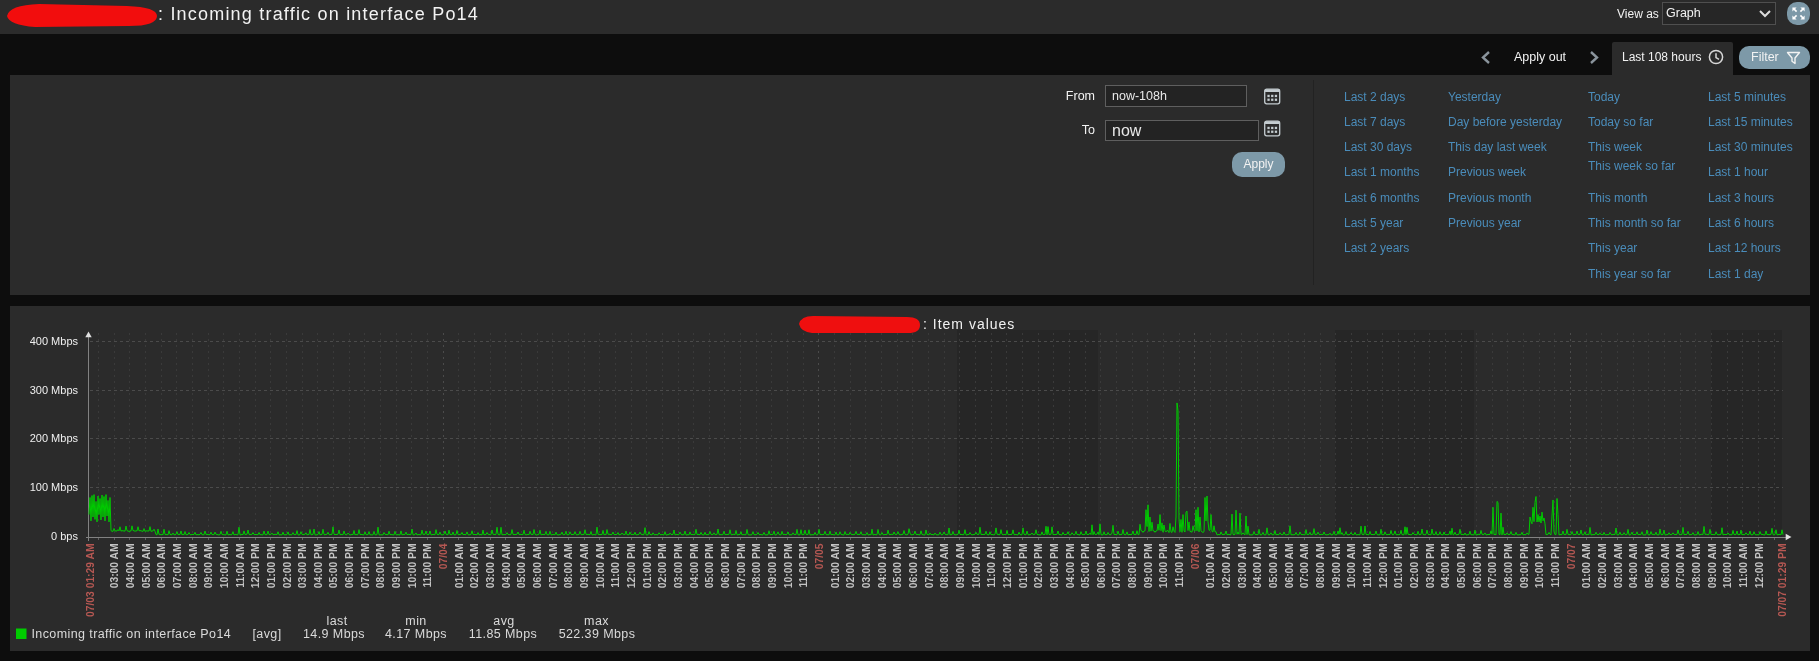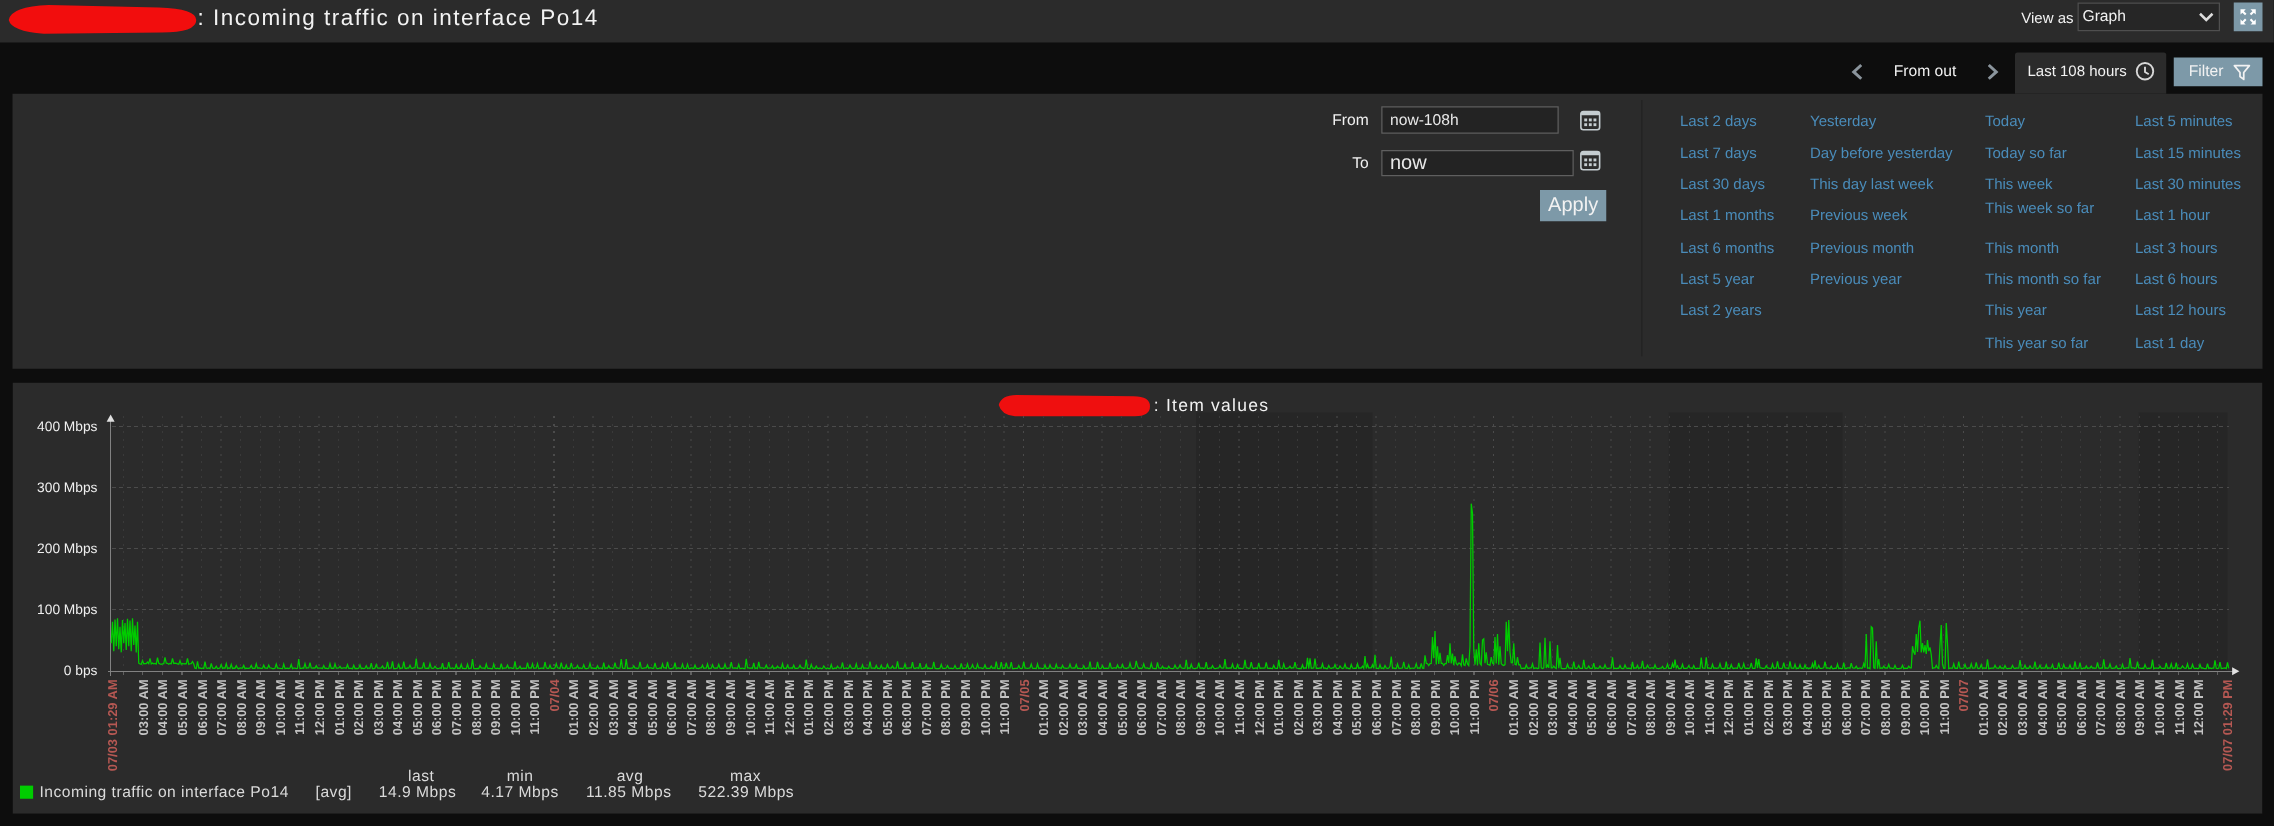--- a/index.html
+++ b/index.html
@@ -1,18 +1,18 @@
 <!DOCTYPE html>
 <html><head><meta charset="utf-8">
 <style>
 * { margin:0; padding:0; box-sizing:border-box; }
 html,body { width:1819px; height:661px; background:#0d0d0d; font-family:"Liberation Sans",sans-serif; overflow:hidden; }
 .abs { position:absolute; }
 .qlink { position:absolute; color:#4a8cba; font-size:12px; line-height:16px; }
-.steel { background:#7d99a8; border-radius:0; color:#f2f2f2; }
+.steel { background:#7d99a8; border-radius:10px; color:#f2f2f2; }
 </style></head>
 <body>
 
 <div class="abs" style="left:0;top:0;width:1819px;height:34px;background:#2b2b2b"></div>
 <svg class="abs" style="left:0;top:0" width="170" height="34">
  <path d="M 7,16 q 2,-11 32,-12 l 88,2 q 30,1 30,10 q 0,10 -28,10 l -94,1 q -26,-2 -28,-11 z" fill="#f20d0d"></path>
 </svg>
 <div class="abs" style="left:158px;top:1px;color:#f2f2f2;font-size:18px;letter-spacing:1.2px;line-height:27px">: Incoming traffic on interface Po14</div>
 <div class="abs" style="left:1617px;top:7px;color:#f2f2f2;font-size:12px">View as</div>
 <div class="abs" style="left:1662px;top:2px;width:114px;height:23px;background:#262626;border:1px solid #4f4f4f;color:#f2f2f2;font-size:12.5px;line-height:21px;padding-left:3px">Graph</div>
@@ -25,21 +25,21 @@
   <path d="M5.4,9.6 L5.4,5.4 L9.6,5.4 L8.1,6.9 L10.2,9.0 L9.0,10.2 L6.9,8.1 Z"></path>
   <path d="M13.4,5.4 L17.6,5.4 L17.6,9.6 L16.1,8.1 L14.0,10.2 L12.8,9.0 L14.9,6.9 Z"></path>
   <path d="M17.6,13.4 L17.6,17.6 L13.4,17.6 L14.9,16.1 L12.8,14.0 L14.0,12.8 L16.1,14.9 Z"></path>
   <path d="M9.6,17.6 L5.4,17.6 L5.4,13.4 L6.9,14.9 L9.0,12.8 L10.2,14.0 L8.1,16.1 Z"></path>
  </g>
 </svg>
 
 <svg class="abs" style="left:1480px;top:50px" width="12" height="15">
     <path d="M9,2 L3,7.5 L9,13" stroke="#8a949c" stroke-width="2.4" fill="none"></path>
   </svg>
-<div class="abs" style="left:1500px;top:50px;width:80px;text-align:center;color:#f2f2f2;font-size:12.5px">From out</div>
+<div class="abs" style="left:1500px;top:50px;width:80px;text-align:center;color:#f2f2f2;font-size:12.5px">Apply out</div>
 <svg class="abs" style="left:1588px;top:50px" width="12" height="15">
     <path d="M3,2 L9,7.5 L3,13" stroke="#8a949c" stroke-width="2.4" fill="none"></path>
   </svg>
 <div class="abs" style="left:1612px;top:42px;width:121px;height:33px;background:#2b2b2b;border-radius:2px 2px 0 0"></div>
 <div class="abs" style="left:1622px;top:50px;color:#f2f2f2;font-size:12px">Last 108 hours</div>
 <svg class="abs" style="left:1708px;top:49px" width="16" height="16">
  <circle cx="8" cy="8" r="6.6" stroke="#d8d8d8" stroke-width="1.5" fill="none"></circle>
  <path d="M8,4.3 L8,8.6 L11,10.4" stroke="#d8d8d8" stroke-width="1.5" fill="none"></path>
 </svg>
 <div class="abs steel" style="left:1739px;top:46px;width:71px;height:23px;font-size:12.5px;line-height:23px;padding-left:12px">Filter</div>
@@ -70,21 +70,21 @@
  <rect x="1.7" y="2.2" width="15" height="2.9" rx="1" fill="#c4ccd0"></rect>
  <g fill="#c4ccd0">
       <rect x="4.4" y="7.8" width="2.3" height="2.3"></rect>
       <rect x="8.1" y="7.8" width="2.3" height="2.3"></rect>
       <rect x="11.8" y="7.8" width="2.3" height="2.3"></rect>
  <rect x="4.4" y="11.6" width="2.3" height="2.3"></rect>
       <rect x="8.1" y="11.6" width="2.3" height="2.3"></rect>
       <rect x="11.8" y="11.6" width="2.3" height="2.3"></rect>
     </g>
 </svg>
-<div class="abs steel" style="left:1232px;top:152px;width:53px;height:25px;text-align:center;line-height:25px;font-size:16px">Apply</div>
+<div class="abs steel" style="left:1232px;top:152px;width:53px;height:25px;text-align:center;line-height:25px;font-size:12px">Apply</div>
 <div class="qlink" style="left:1344px;top:88.5px">Last 2 days</div>
 <div class="qlink" style="left:1344px;top:113.8px">Last 7 days</div>
 <div class="qlink" style="left:1344px;top:139px">Last 30 days</div>
 <div class="qlink" style="left:1344px;top:164.4px">Last 1 months</div>
 <div class="qlink" style="left:1344px;top:189.7px">Last 6 months</div>
 <div class="qlink" style="left:1344px;top:215.0px">Last 5 year</div>
 <div class="qlink" style="left:1344px;top:240.3px">Last 2 years</div>
 <div class="qlink" style="left:1448px;top:88.5px">Yesterday</div>
 <div class="qlink" style="left:1448px;top:113.8px">Day before yesterday</div>
 <div class="qlink" style="left:1448px;top:139.1px">This day last week</div>

